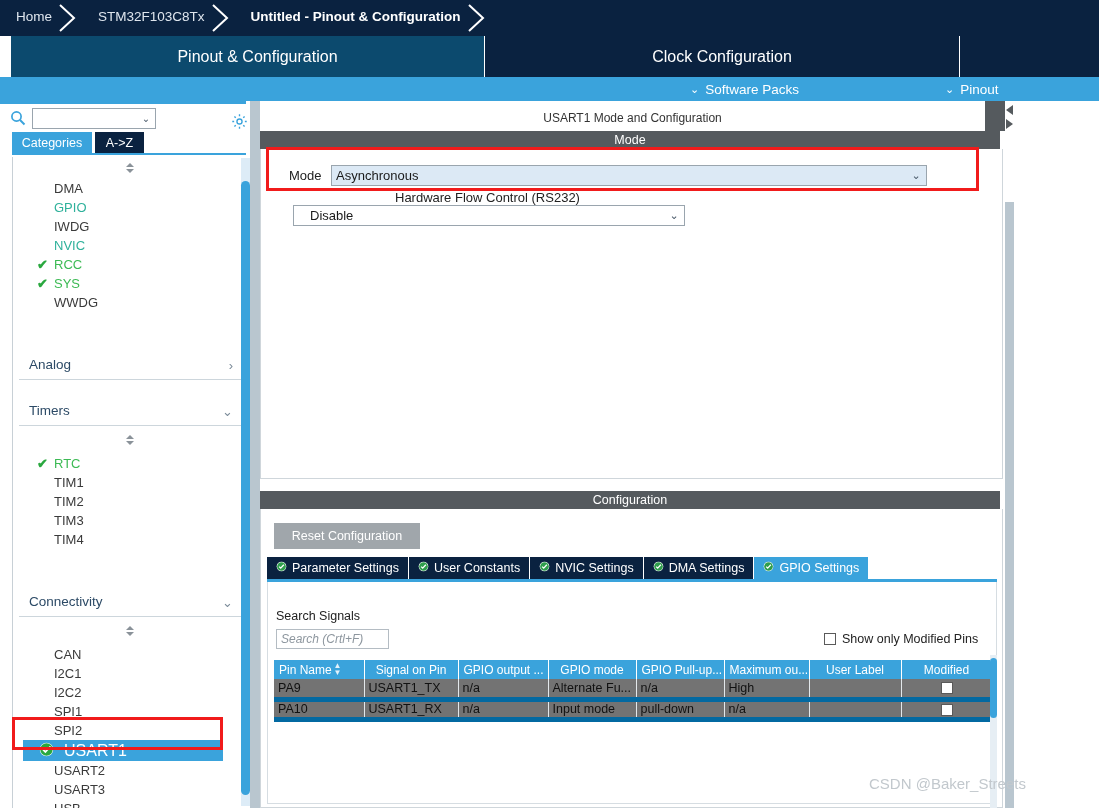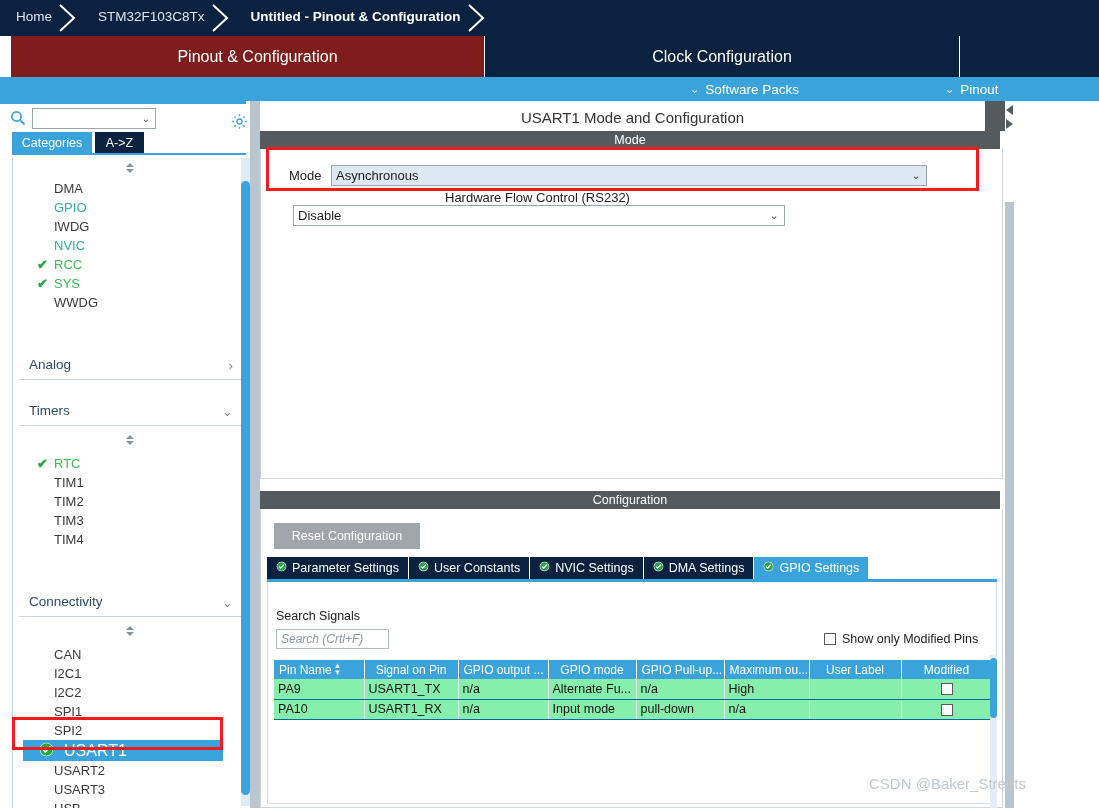--- a/index.html
+++ b/index.html
@@ -30,21 +30,21 @@
 
   
   .tabbar {
     position: absolute; left: 0; top: 36px; width: 1099px; height: 41px;
   }
   .tab {
     position: absolute; top: 0; height: 41px;
     display: flex; align-items: center; justify-content: center;
     color: #ffffff; font-size: 16px;
   }
-  .tab.active { background: #7f1d1d; padding-left: 20px; }
+  .tab.active { background: #0c4a6e; padding-left: 20px; }
   .tab.inactive { background: #0a2240; }
   .tab-pinout { left: 11px; width: 473px; }
   .tab-clock  { left: 485px; width: 474px; }
   .tab-rest   { left: 960px; width: 139px; }
 
   
   .subbar {
     position: absolute; left: 0; top: 77px; width: 1099px; height: 24px;
     background: #3aa3dc;
   }
@@ -148,21 +148,21 @@
     color: #7b8b99; font-size: 13px;
   }
 
   
   .rightpane {
     position: absolute; left: 260px; top: 101px; width: 839px; height: 707px;
     background: #ffffff;
   }
   .panel-title {
     position: absolute; left: 0; top: 6px; width: 745px; height: 22px;
-    text-align: center; font-size: 15px; color: #333; line-height: 22px;
+    text-align: center; font-size: 12px; color: #333; line-height: 22px;
   }
   .band {
     position: absolute; background: #555a5e; color: #ffffff;
     font-size: 12.5px; display: flex; align-items: center; justify-content: center;
   }
   .band-mode { left: 0; top: 30px; width: 740px; height: 18px; }
   .band-config { left: 0; top: 390px; width: 740px; height: 18px; }
 
   .mode-area {
     position: absolute; left: 0; top: 48px; width: 743px; height: 330px;
@@ -176,21 +176,21 @@
   }
   .combo.hl { background: #dce9f5; }
   .combo .val { font-size: 13px; color: #1a1a1a; padding-left: 4px; flex: 1; white-space: nowrap; }
   .combo .cv { width: 20px; text-align: center; font-size: 11px; color: #4a5a6a; }
 
   .row-mode { left: 28px; top: 16px; }
   .row-mode .lbl { width: 38px; }
   .row-mode .combo { width: 596px; margin-left: 4px; }
   .row-hfc { left: 28px; top: 41px; flex-direction: column; }
   .row-hfc .lbl { width: 184px; }
-  .row-hfc .combo { width: 492px; margin-left: 4px; }
+  .row-hfc .combo { width: 392px; margin-left: 4px; padding-left: 12px; }
 
   .config-area {
     position: absolute; left: 0; top: 408px; width: 743px; height: 299px;
     background: #ffffff; border: 1px solid #cfd6db; border-top: 0;
   }
   .resetbtn {
     position: absolute; left: 13px; top: 14px; width: 146px; height: 26px;
     background: #a0a6ab; color: #ffffff; font-size: 12.5px;
     display: flex; align-items: center; justify-content: center;
   }
@@ -235,23 +235,23 @@
     height: 19px; border-right: 1px solid #ffffff; padding: 0 5px;
     text-align: center; white-space: nowrap; overflow: hidden;
   }
   table.pintable th.sortable { position: relative; }
   table.pintable th .sortarrow {
     position: absolute; right: 22px; top: 2px; font-size: 8px; line-height: 7px;
     color: #e4f2fb;
   }
   table.pintable td {
     height: 20px; font-size: 12.5px; color: #111;
-    border-right: 1px solid #e3e8eb; border-bottom: 1px solid #0369a1;
+    border-right: 1px solid #e3e8eb; border-bottom: 5px solid #0369a1;
     padding: 0 4px; white-space: nowrap; overflow: hidden;
-    background: #86efac;
+    background: #737373;
   }
   table.pintable td.center { text-align: center; }
   .tbl-scroll {
     position: absolute; left: 722px; top: 73px; width: 7px; height: 222px;
     background: #e6eef4;
   }
   .tbl-thumb {
     position: absolute; left: 722px; top: 76px; width: 7px; height: 60px;
     background: #3aa3dc; border-radius: 4px;
   }

